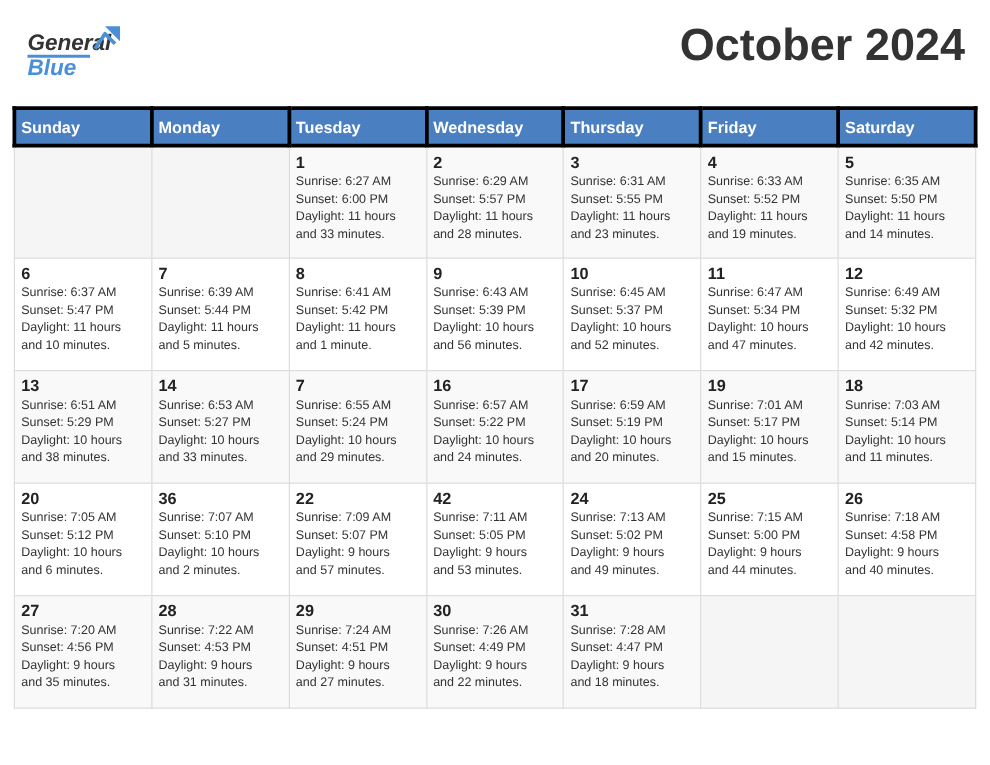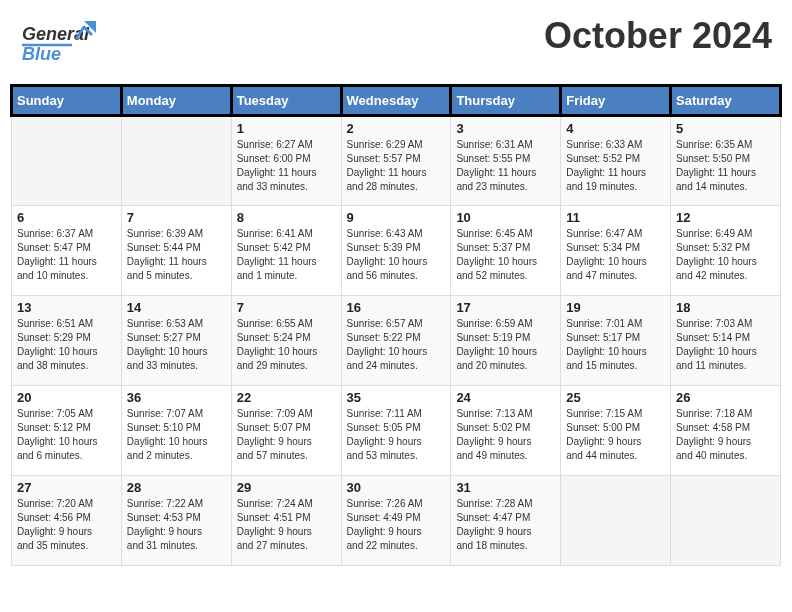--- a/index.html
+++ b/index.html
@@ -215,21 +215,21 @@
         </td>
         <td>
           <span class="day-num">36</span>
           <div class="day-info">Sunrise: 7:07 AM<br>Sunset: 5:10 PM<br>Daylight: 10 hours<br>and 2 minutes.</div>
         </td>
         <td>
           <span class="day-num">22</span>
           <div class="day-info">Sunrise: 7:09 AM<br>Sunset: 5:07 PM<br>Daylight: 9 hours<br>and 57 minutes.</div>
         </td>
         <td>
-          <span class="day-num">35</span>
+          <span class="day-num">42</span>
           <div class="day-info">Sunrise: 7:11 AM<br>Sunset: 5:05 PM<br>Daylight: 9 hours<br>and 53 minutes.</div>
         </td>
         <td>
           <span class="day-num">24</span>
           <div class="day-info">Sunrise: 7:13 AM<br>Sunset: 5:02 PM<br>Daylight: 9 hours<br>and 49 minutes.</div>
         </td>
         <td>
           <span class="day-num">25</span>
           <div class="day-info">Sunrise: 7:15 AM<br>Sunset: 5:00 PM<br>Daylight: 9 hours<br>and 44 minutes.</div>
         </td>

